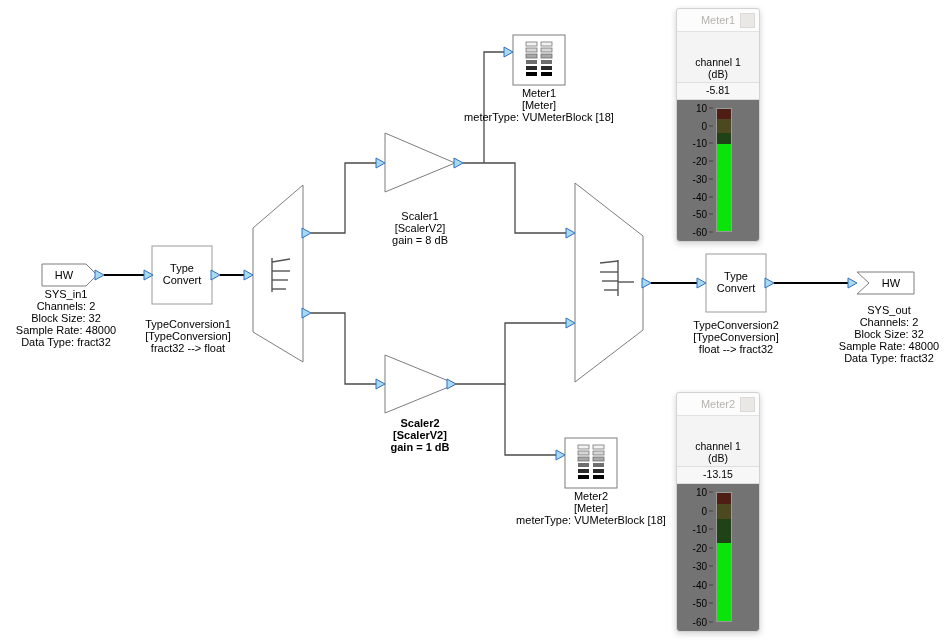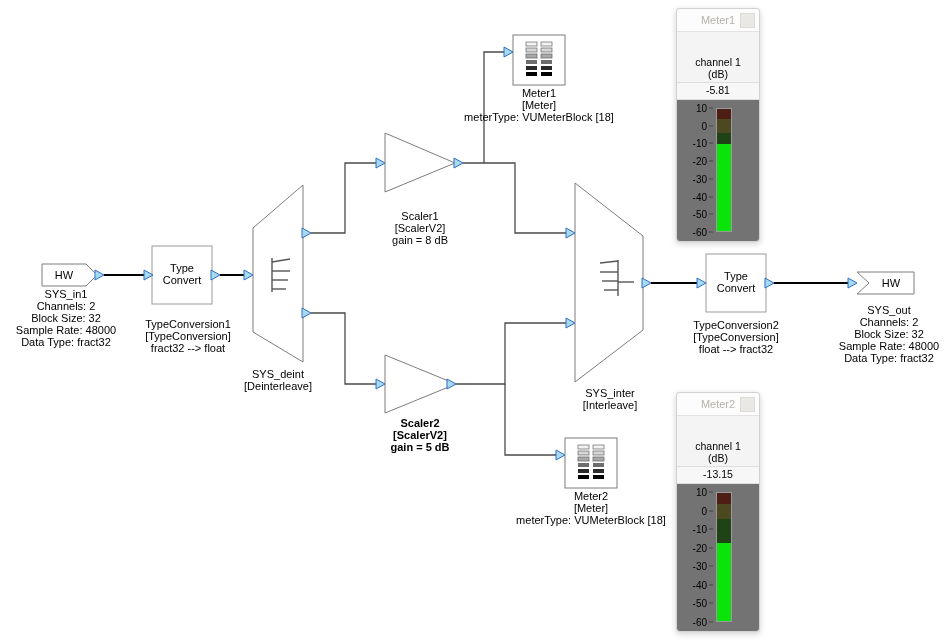--- a/index.html
+++ b/index.html
@@ -143,47 +143,39 @@
     <div>Sample Rate: 48000</div>
     <div>Data Type: fract32</div>
   </div>
 
   <div class="lbl" style="left:128px;top:310px;width:120px;margin-top:8px;">
     <div>TypeConversion1</div>
     <div>[TypeConversion]</div>
     <div>fract32 --&gt; float</div>
   </div>
 
-  <div class="lbl" style="left:218px;top:368px;width:120px;">
-    <div>SYS_deint</div>
-    <div>[Deinterleave]</div>
-  </div>
 
   <div class="lbl" style="left:360px;top:210px;width:120px;">
     <div>Scaler1</div>
     <div>[ScalerV2]</div>
     <div>gain = 8 dB</div>
   </div>
 
   <div class="lbl" style="left:444px;top:87px;width:190px;">
     <div>Meter1</div>
     <div>[Meter]</div>
     <div>meterType: VUMeterBlock [18]</div>
   </div>
 
   <div class="lbl" style="left:360px;top:417px;width:120px;font-weight:bold;">
     <div>Scaler2</div>
     <div>[ScalerV2]</div>
-    <div>gain = 5 dB</div>
-  </div>
-
-  <div class="lbl" style="left:550px;top:387px;width:120px;">
-    <div>SYS_inter</div>
-    <div>[Interleave]</div>
-  </div>
+    <div>gain = 1 dB</div>
+  </div>
+
 
   <div class="lbl" style="left:496px;top:490px;width:190px;">
     <div>Meter2</div>
     <div>[Meter]</div>
     <div>meterType: VUMeterBlock [18]</div>
   </div>
 
   <div class="lbl" style="left:676px;top:319px;width:120px;text-align:center;">
     <div>TypeConversion2</div>
     <div>[TypeConversion]</div>

